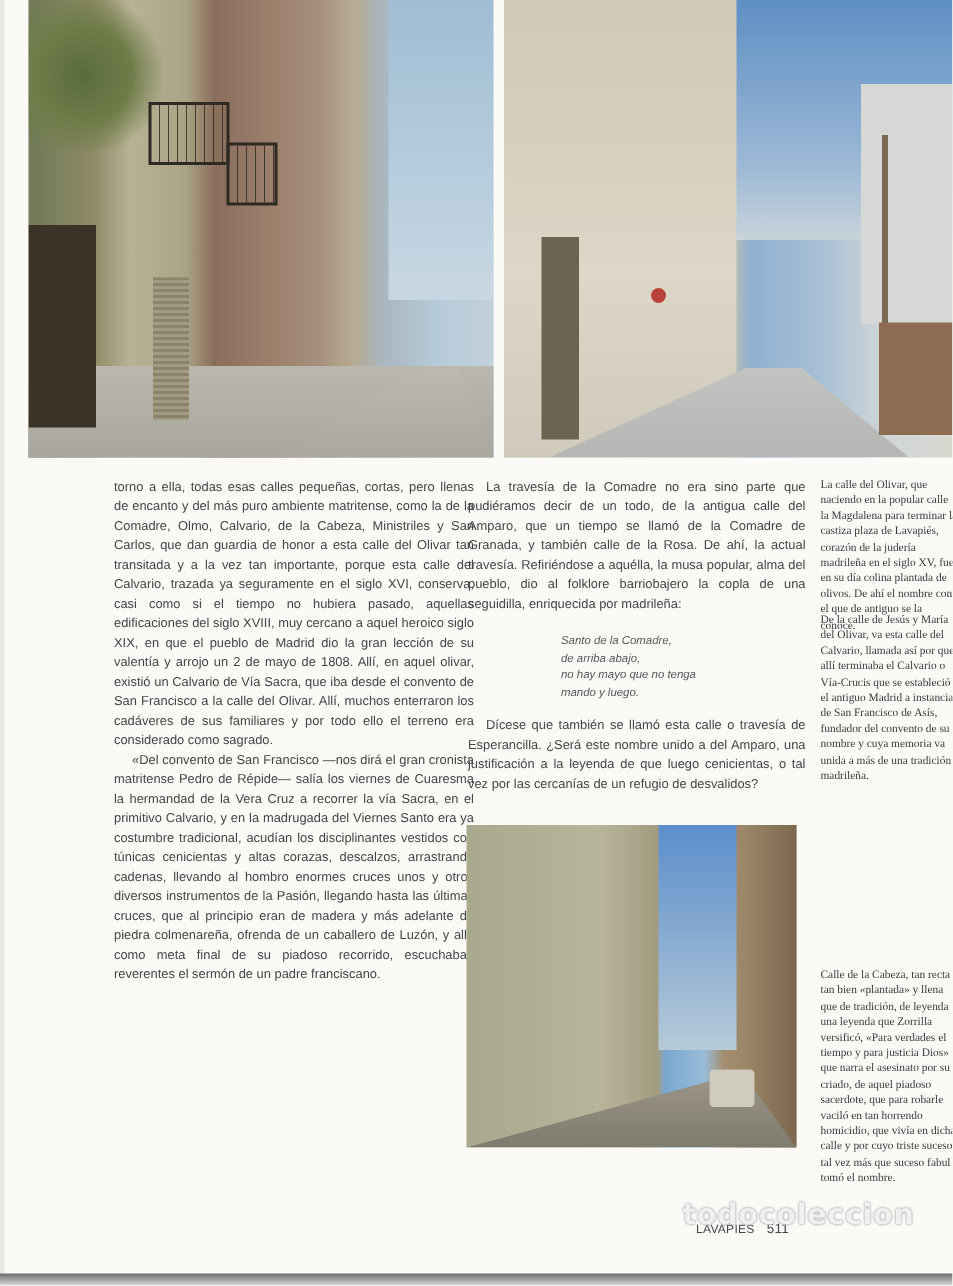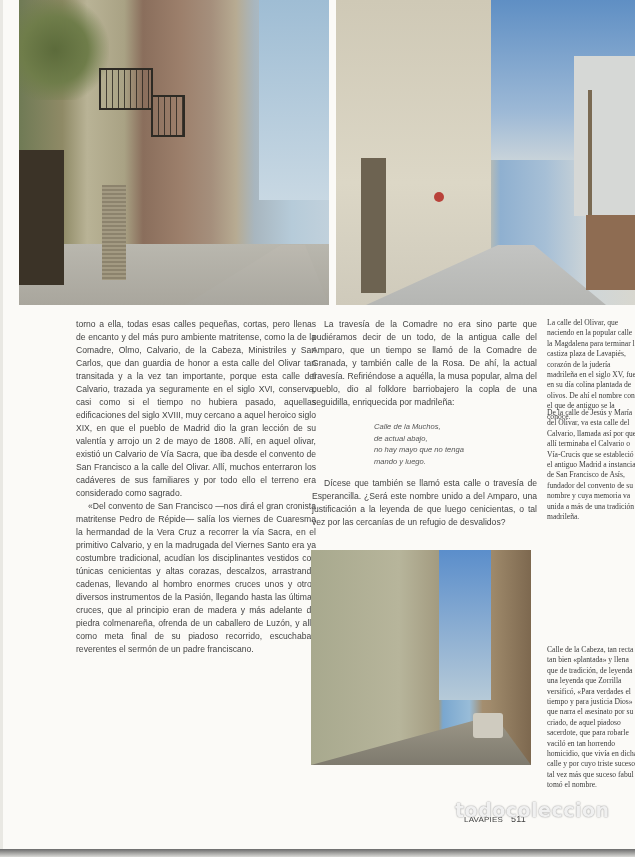--- a/index.html
+++ b/index.html
@@ -93,22 +93,22 @@
 </div>
 
 <div class="col" id="col1">
   <p>torno a ella, todas esas calles pequeñas, cortas, pero llenas de encanto y del más puro ambiente matritense, como la de la Comadre, Olmo, Calvario, de la Cabeza, Ministriles y San Carlos, que dan guardia de honor a esta calle del Olivar tan transitada y a la vez tan importante, porque esta calle del Calvario, trazada ya seguramente en el siglo XVI, conserva, casi como si el tiempo no hubiera pasado, aquellas edificaciones del siglo XVIII, muy cercano a aquel heroico siglo XIX, en que el pueblo de Madrid dio la gran lección de su valentía y arrojo un 2 de mayo de 1808. Allí, en aquel olivar, existió un Calvario de Vía Sacra, que iba desde el convento de San Francisco a la calle del Olivar. Allí, muchos enterraron los cadáveres de sus familiares y por todo ello el terreno era considerado como sagrado.</p>
   <p class="indent">«Del convento de San Francisco —nos dirá el gran cronista matritense Pedro de Répide— salía los viernes de Cuaresma la hermandad de la Vera Cruz a recorrer la vía Sacra, en el primitivo Calvario, y en la madrugada del Viernes Santo era ya costumbre tradicional, acudían los disciplinantes vestidos con túnicas cenicientas y altas corazas, descalzos, arrastrando cadenas, llevando al hombro enormes cruces unos y otros diversos instrumentos de la Pasión, llegando hasta las últimas cruces, que al principio eran de madera y más adelante de piedra colmenareña, ofrenda de un caballero de Luzón, y allí, como meta final de su piadoso recorrido, escuchaban reverentes el sermón de un padre franciscano.</p>
 </div>
 
 <div class="col" id="col2">
   <p class="indent">La travesía de la Comadre no era sino parte que pudiéramos decir de un todo, de la antigua calle del Amparo, que un tiempo se llamó de la Comadre de Granada, y también calle de la Rosa. De ahí, la actual travesía. Refiriéndose a aquélla, la musa popular, alma del pueblo, dio al folklore barriobajero la copla de una seguidilla, enriquecida por madrileña:</p>
   <p class="poem">
-    <span>Calle de la Muchos,</span>
-    <span>de actual abajo,</span>
+    <span>Santo de la Comadre,</span>
+    <span>de arriba abajo,</span>
     <span>no hay mayo que no tenga</span>
     <span>mando y luego.</span>
   </p>
   <p class="indent">Dícese que también se llamó esta calle o travesía de Esperancilla. ¿Será este nombre unido a del Amparo, una justificación a la leyenda de que luego cenicientas, o tal vez por las cercanías de un refugio de desvalidos?</p>
 </div>
 
 <div class="photo" id="photo3">
   <div class="sky3"></div>
   <div class="bldR3"></div>
   <div class="street3"></div>

